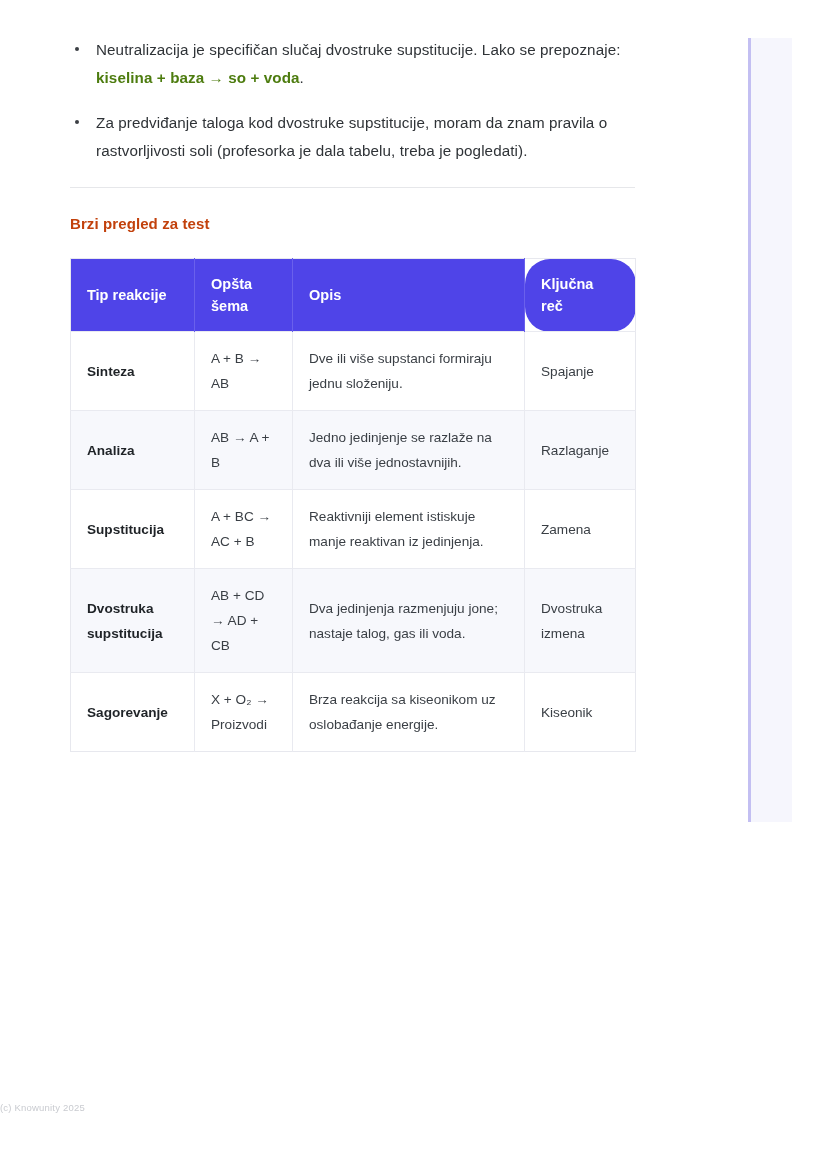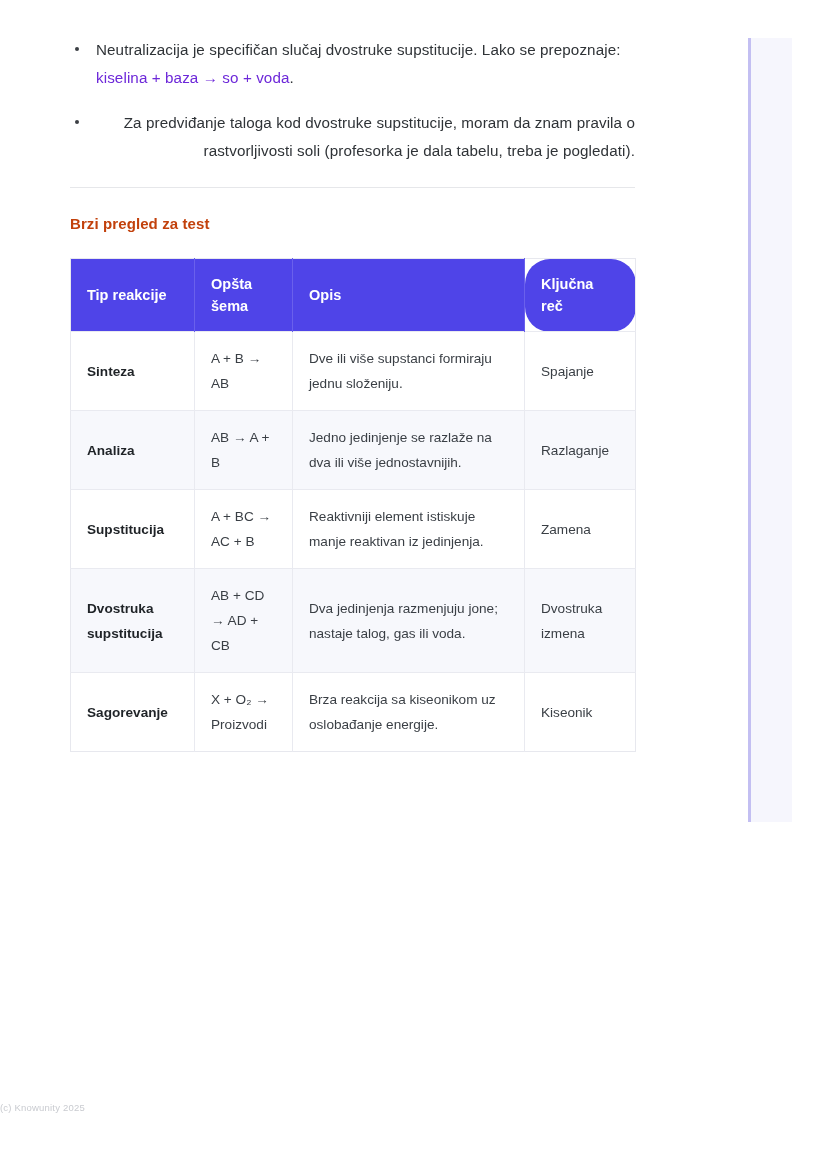--- a/index.html
+++ b/index.html
@@ -44,33 +44,33 @@
   }
   ul.notes li {
     position: relative;
     padding-left: 26px;
     margin-bottom: 17px;
     font-size: 15.2px;
     line-height: 28px;
     color: #2f3337;
     letter-spacing: 0.1px;
   }
-  ul.notes li:last-child { margin-bottom: 8px; text-align: right; }
+  ul.notes li:last-child { margin-bottom: 8px; }
   ul.notes li .dot {
     position: absolute;
     left: 5px;
     top: 11px;
     width: 4px;
     height: 4px;
     border-radius: 50%;
     background: #3b3f44;
   }
   ul.notes li b {
-    font-weight: 400;
-    color: #6d28d9;
+    font-weight: 700;
+    color: #4d7c0f;
   }
 
   
   .divider {
     margin: 22px 0 0 0;
     height: 1px;
     background: #e6e7ea;
     width: 100%;
   }
 

